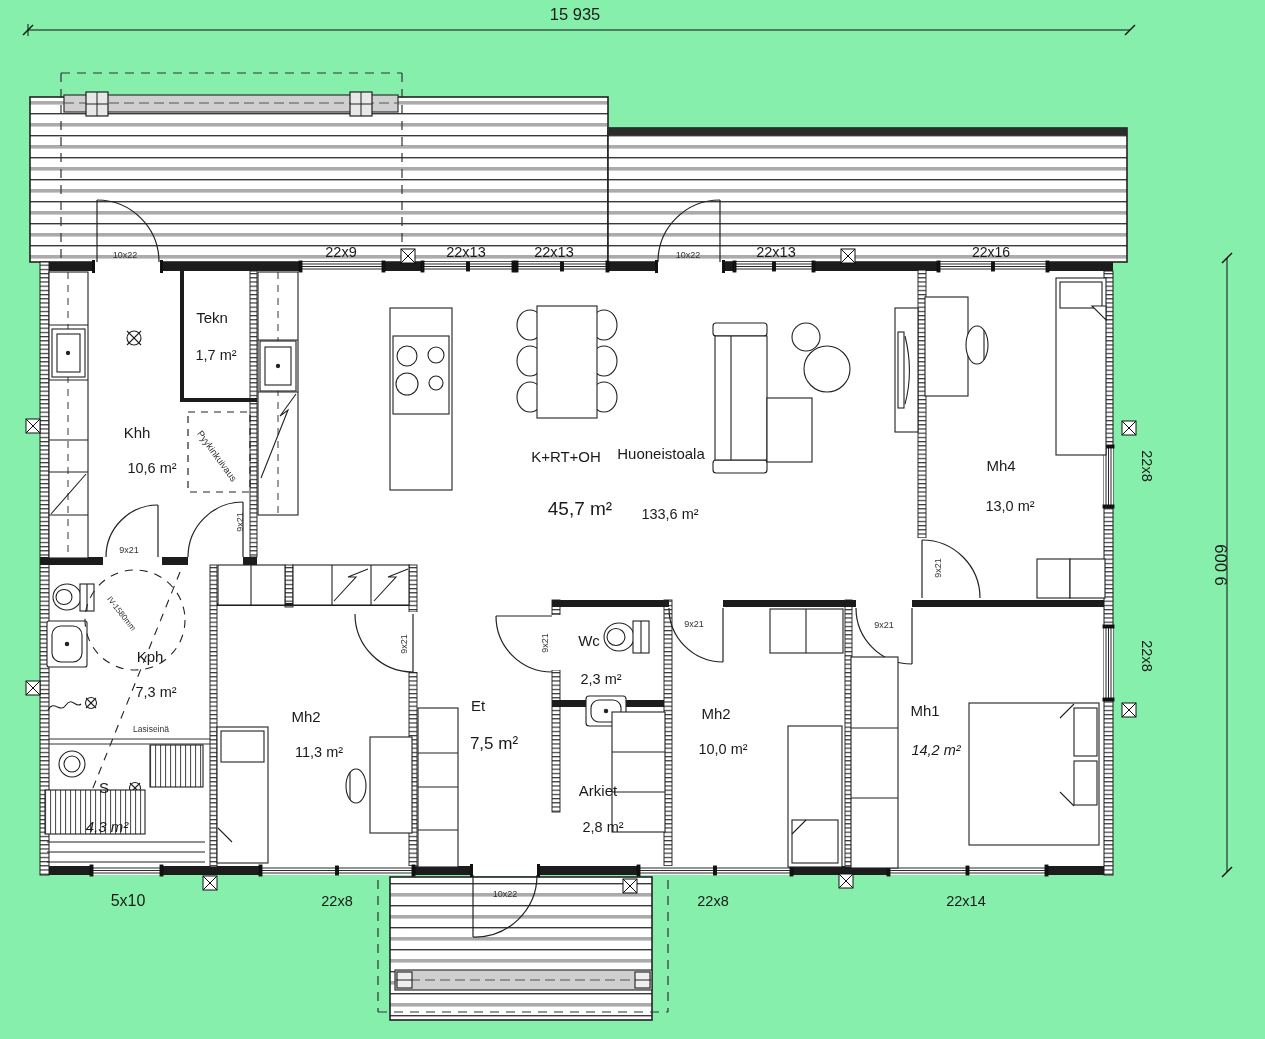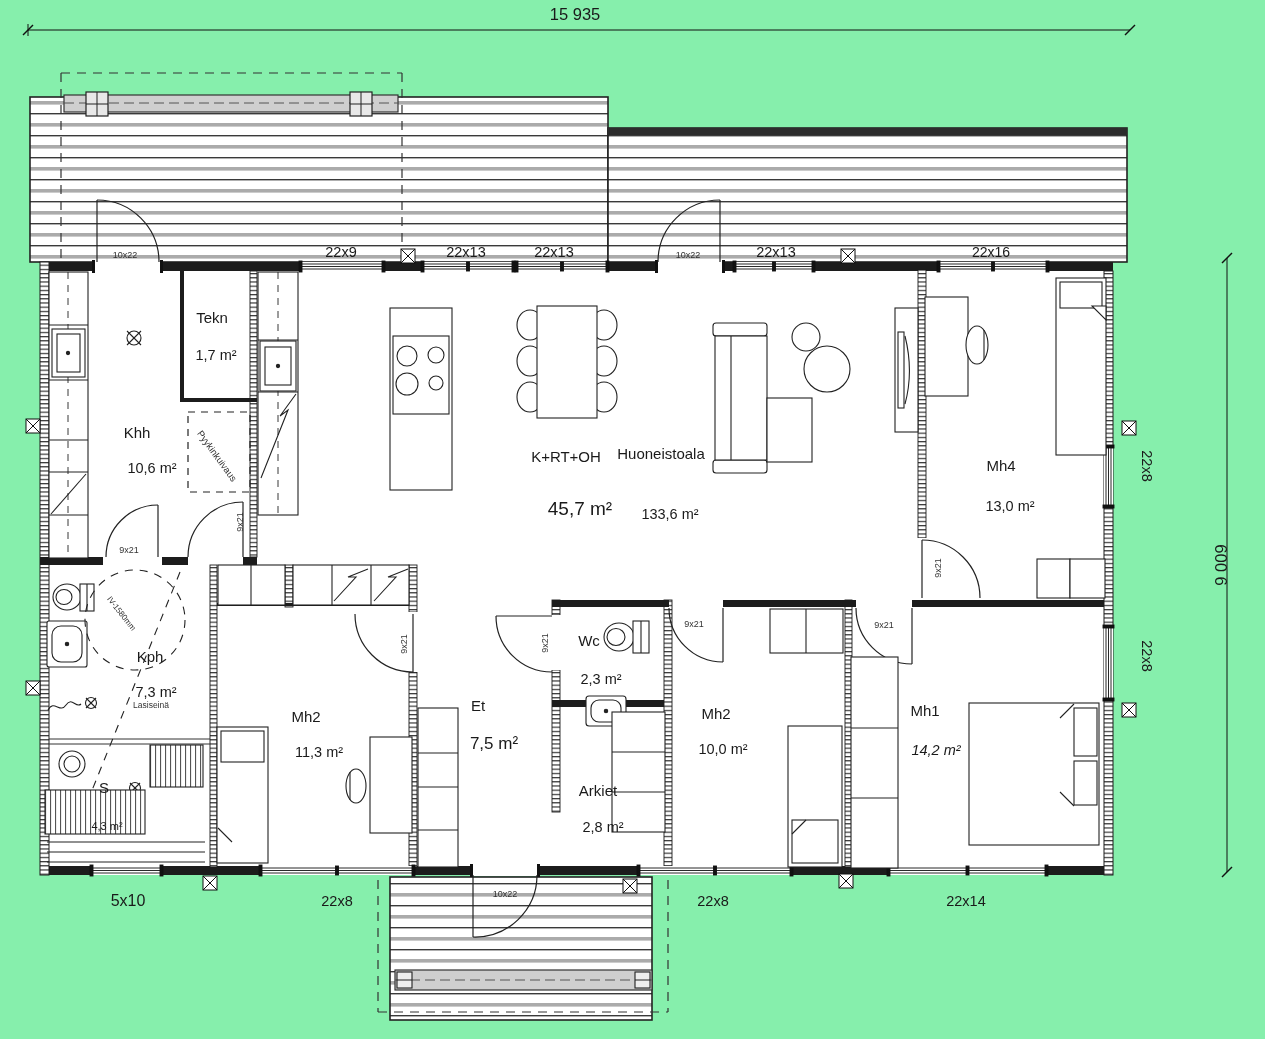--- a/index.html
+++ b/index.html
@@ -561,21 +561,21 @@
       <div class="lbl" style="left: 152px; top: 468px; font-size: 14.5px; transform: translate(-50%, -50%);">10,6 m²</div>
       <div class="lbl" style="left: 566px; top: 456px; font-size: 15px; transform: translate(-50%, -50%);">K+RT+OH</div>
       <div class="lbl" style="left: 580px; top: 508px; font-size: 19px; transform: translate(-50%, -50%);">45,7 m²</div>
       <div class="lbl" style="left: 661px; top: 453px; font-size: 15px; transform: translate(-50%, -50%);">Huoneistoala</div>
       <div class="lbl" style="left: 670px; top: 514px; font-size: 14.5px; transform: translate(-50%, -50%);">133,6 m²</div>
       <div class="lbl" style="left: 1001px; top: 465px; font-size: 15px; transform: translate(-50%, -50%);">Mh4</div>
       <div class="lbl" style="left: 1010px; top: 506px; font-size: 14.5px; transform: translate(-50%, -50%);">13,0 m²</div>
       <div class="lbl" style="left: 150px; top: 656px; font-size: 15px; transform: translate(-50%, -50%);">Kph</div>
       <div class="lbl" style="left: 156px; top: 692px; font-size: 14.5px; transform: translate(-50%, -50%);">7,3 m²</div>
       <div class="lbl" style="left: 104px; top: 787px; font-size: 15px; transform: translate(-50%, -50%);">S</div>
-      <div class="lbl" style="left: 107px; top: 826px; font-size: 11px; transform: translate(-50%, -50%);">4,3 m²</div>
+      <div class="lbl" style="left: 107px; top: 826px; font-size: 15px; transform: translate(-50%, -50%); font-style: italic;">4,3 m²</div>
       <div class="lbl" style="left: 306px; top: 716px; font-size: 15px; transform: translate(-50%, -50%);">Mh2</div>
       <div class="lbl" style="left: 319px; top: 752px; font-size: 14.5px; transform: translate(-50%, -50%);">11,3 m²</div>
       <div class="lbl" style="left: 478px; top: 705px; font-size: 15px; transform: translate(-50%, -50%);">Et</div>
       <div class="lbl" style="left: 494px; top: 743px; font-size: 17px; transform: translate(-50%, -50%);">7,5 m²</div>
       <div class="lbl" style="left: 589px; top: 640px; font-size: 15px; transform: translate(-50%, -50%);">Wc</div>
       <div class="lbl" style="left: 601px; top: 679px; font-size: 14.5px; transform: translate(-50%, -50%);">2,3 m²</div>
       <div class="lbl" style="left: 598px; top: 790px; font-size: 15px; transform: translate(-50%, -50%);">Arkiet</div>
       <div class="lbl" style="left: 603px; top: 827px; font-size: 14.5px; transform: translate(-50%, -50%);">2,8 m²</div>
       <div class="lbl" style="left: 716px; top: 713px; font-size: 15px; transform: translate(-50%, -50%);">Mh2</div>
       <div class="lbl" style="left: 723px; top: 749px; font-size: 14.5px; transform: translate(-50%, -50%);">10,0 m²</div>
@@ -596,16 +596,16 @@
       <div class="lbl small" style="left: 688px; top: 255px; font-size: 9px; transform: translate(-50%, -50%);">10x22</div>
       <div class="lbl small" style="left: 505px; top: 894px; font-size: 9px; transform: translate(-50%, -50%);">10x22</div>
       <div class="lbl small" style="left: 129px; top: 550px; font-size: 9px; transform: translate(-50%, -50%);">9x21</div>
       <div class="lbl small" style="left: 240px; top: 522px; font-size: 9px; transform: translate(-50%, -50%) rotate(-90deg);">9x21</div>
       <div class="lbl small" style="left: 404px; top: 644px; font-size: 9px; transform: translate(-50%, -50%) rotate(-90deg);">9x21</div>
       <div class="lbl small" style="left: 545px; top: 643px; font-size: 9px; transform: translate(-50%, -50%) rotate(-90deg);">9x21</div>
       <div class="lbl small" style="left: 694px; top: 624px; font-size: 9px; transform: translate(-50%, -50%);">9x21</div>
       <div class="lbl small" style="left: 884px; top: 625px; font-size: 9px; transform: translate(-50%, -50%);">9x21</div>
       <div class="lbl small" style="left: 938px; top: 568px; font-size: 9px; transform: translate(-50%, -50%) rotate(-90deg);">9x21</div>
       <div class="lbl small" style="left: 217px; top: 456px; font-size: 9.5px; transform: translate(-50%, -50%) rotate(54deg);">Pyykinkuivaus</div>
-      <div class="lbl small" style="left: 127px; top: 705px; font-size: 8.5px; transform: translate(-50%, -50%); padding-left: 48px;">Lasiseinä</div>
+      <div class="lbl small" style="left: 127px; top: 729px; font-size: 8.5px; transform: translate(-50%, -50%); padding-left: 48px;">Lasiseinä</div>
       <div class="lbl small" style="left: 121px; top: 614px; font-size: 8px; transform: translate(-50%, -50%) rotate(52deg);">IV-1580mm</div>
     </div>
 </div>
 
 </body></html>

